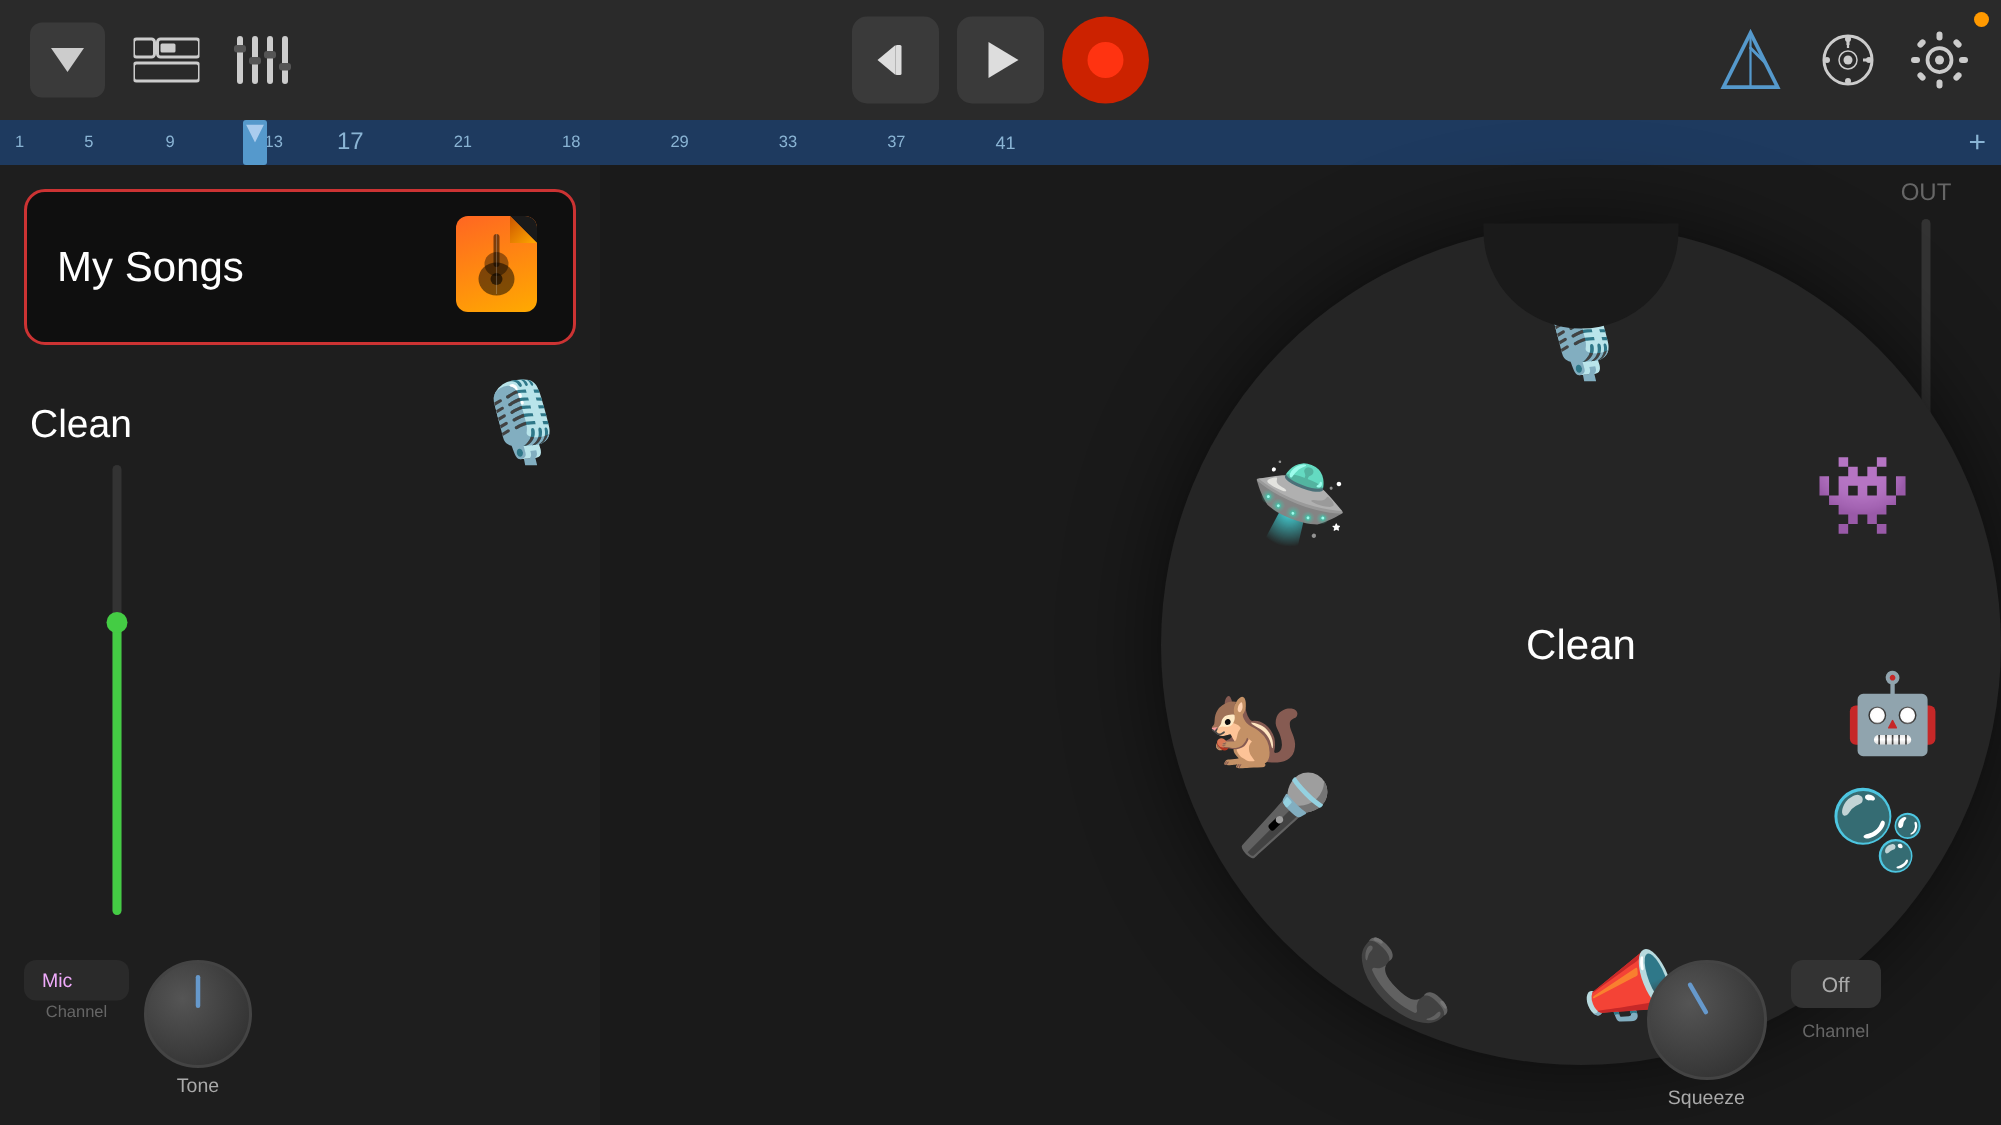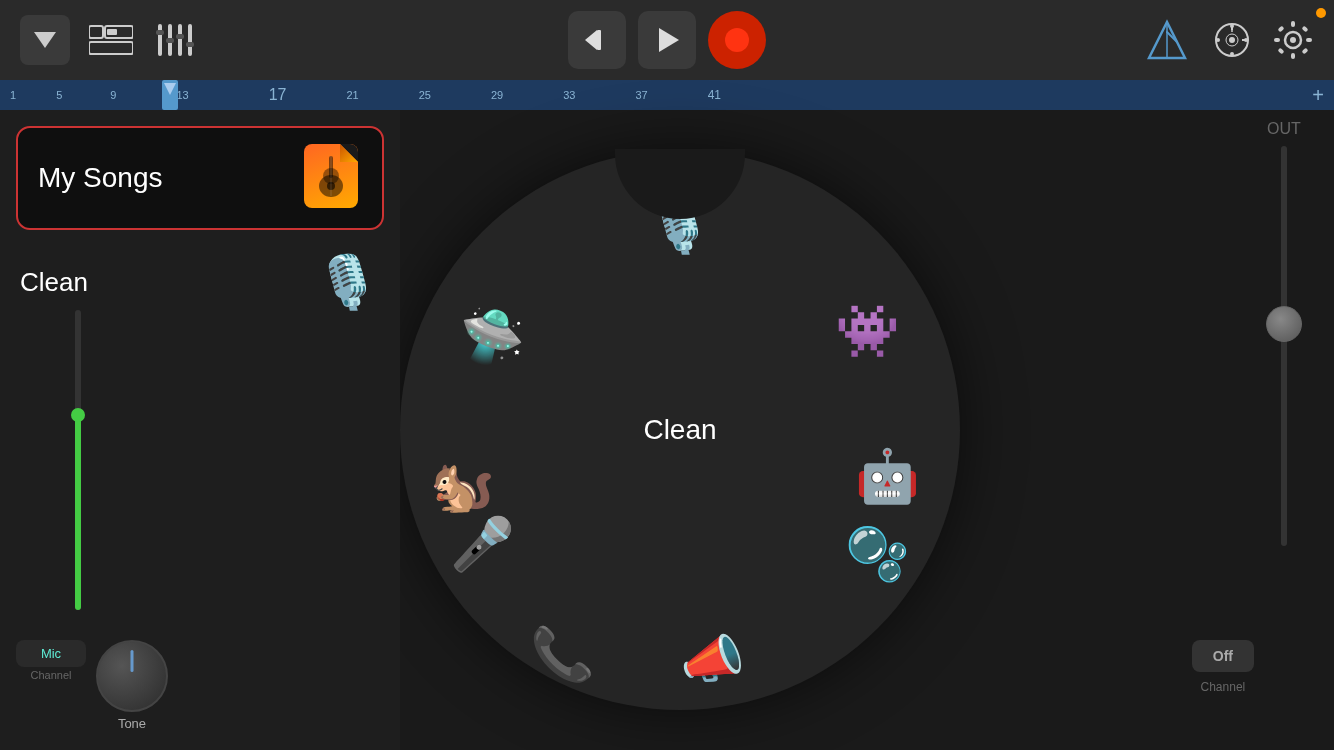--- a/index.html
+++ b/index.html
@@ -220,23 +220,23 @@
       height: 120px;
       display: flex;
       align-items: flex-start;
       padding: 10px 16px 0;
       gap: 10px;
     }
     .ctrl-box {
       background: #2a2a2a;
       border-radius: 8px;
       padding: 6px 12px;
-      color: #5eead4;
+      color: #f0abfc;
       font-size: 13px;
-      text-align: center;
+      text-align: left;
       min-width: 70px;
       cursor: pointer;
     }
     .knob-container {
       display: flex;
       flex-direction: column;
       align-items: center;
       gap: 4px;
     }
     .knob {
@@ -262,21 +262,21 @@
       color: #aaa;
       font-size: 13px;
     }
 
     
     .right-panel {
       flex: 1;
       position: relative;
       display: flex;
       align-items: center;
-      justify-content: flex-start;
+      justify-content: flex-end;
       background: #1a1a1a;
     }
 
     
     .circle-selector {
       width: 560px;
       height: 560px;
       border-radius: 50%;
       background: #252525;
       position: relative;
@@ -382,21 +382,20 @@
     }
     .off-btn {
       background: #333;
       border-radius: 8px;
       padding: 8px 21px;
       color: #aaa;
       font-size: 14px;
       text-align: center;
       min-width: 60px;
       align-self: center;
-      font-weight: bold;
     }
     .monitor-label {
       color: #666;
       font-size: 12px;
       margin-top: 4px;
     }
 
     
     .orange-dot {
       position: absolute;
@@ -504,24 +503,24 @@
 <div class="ruler">
   <div class="ruler-marks">
     <span style="color:#8ab4d4; font-size:11px; margin-right:8px;">1</span>
     <div class="ruler-playhead">
       <svg width="12" height="12" viewBox="0 0 12 12">
           <polygon points="0,0 12,0 6,12" fill="#aaccee"></polygon>
         </svg>
     </div>
     <span style="color:#8ab4d4; font-size:11px; margin-left:32px; margin-right: 48px;">5</span>
     <span style="color:#8ab4d4; font-size:11px; margin-right: 60px;">9</span>
-    <span style="color:#8ab4d4; font-size:11px; margin-right: 80px;">13</span>
+    <span style="color:#8ab4d4; font-size:11px; margin-right: 36px;">13</span>
     <span style="color:#8ab4d4; font-size:16px; margin-right: 60px;">17</span>
     <span style="color:#8ab4d4; font-size:11px; margin-right: 60px;">21</span>
-    <span style="color:#8ab4d4; font-size:11px; margin-right: 60px;">25</span>
+    <span style="color:#8ab4d4; font-size:11px; margin-right: 60px;">18</span>
     <span style="color:#8ab4d4; font-size:11px; margin-right: 60px;">29</span>
     <span style="color:#8ab4d4; font-size:11px; margin-right: 60px;">33</span>
     <span style="color:#8ab4d4; font-size:11px; margin-right: 60px;">37</span>
     <span style="color:#8ab4d4; font-size:12px; margin-right: 68px;">41</span>
   </div>
   <div class="ruler-add">+</div>
 </div>
 
 <div class="main-area">
 
@@ -618,20 +617,26 @@
       <div class="circle-item" style="bottom: 140px; left: 50px;">🎤</div>
 
       <div class="circle-item" style="bottom: 130px; right: 50px;">🫧</div>
 
       <div class="circle-item" style="bottom: 30px; left: 130px;">📞</div>
 
       <div class="circle-item" style="bottom: 25px; left: 280px;">📣</div>
     </div>
 
     <div class="bottom-right-controls">
+      <div class="squeeze-container">
+        <div class="squeeze-knob">
+          <div class="squeeze-tick"></div>
+        </div>
+        <span class="knob-label">Squeeze</span>
+      </div>
 
       <div style="display:flex; flex-direction:column; align-items:center; gap:4px; margin-bottom:4px;">
         <div class="off-btn">Off</div>
         <span class="monitor-label">Channel</span>
       </div>
     </div>
 
   </div>
 </div>
 

